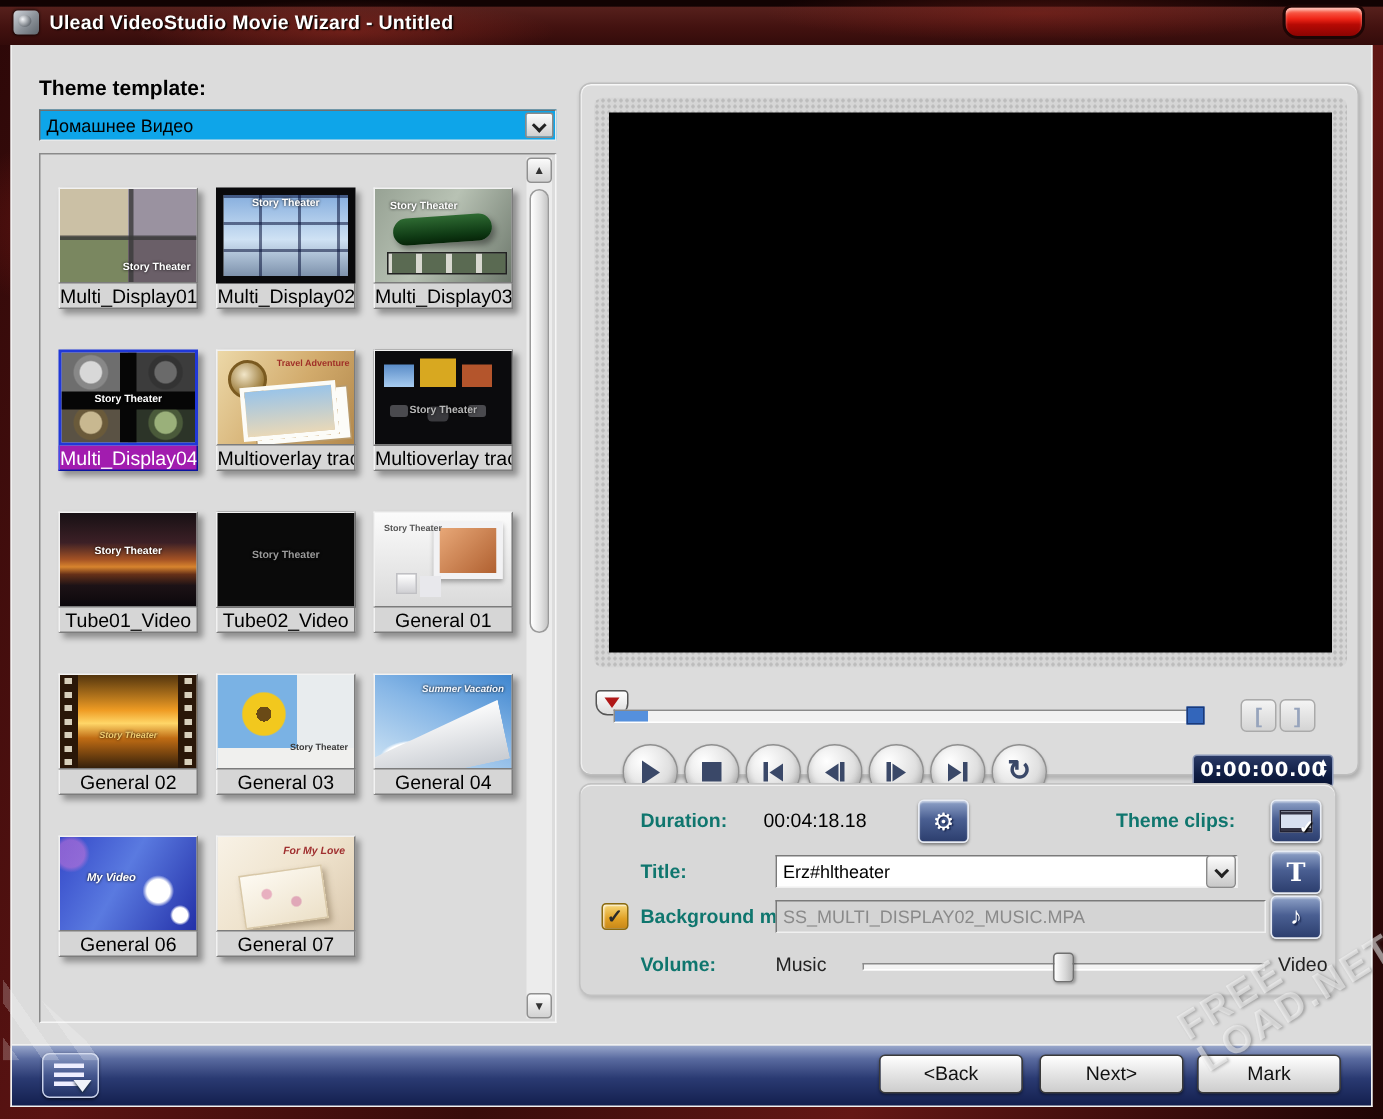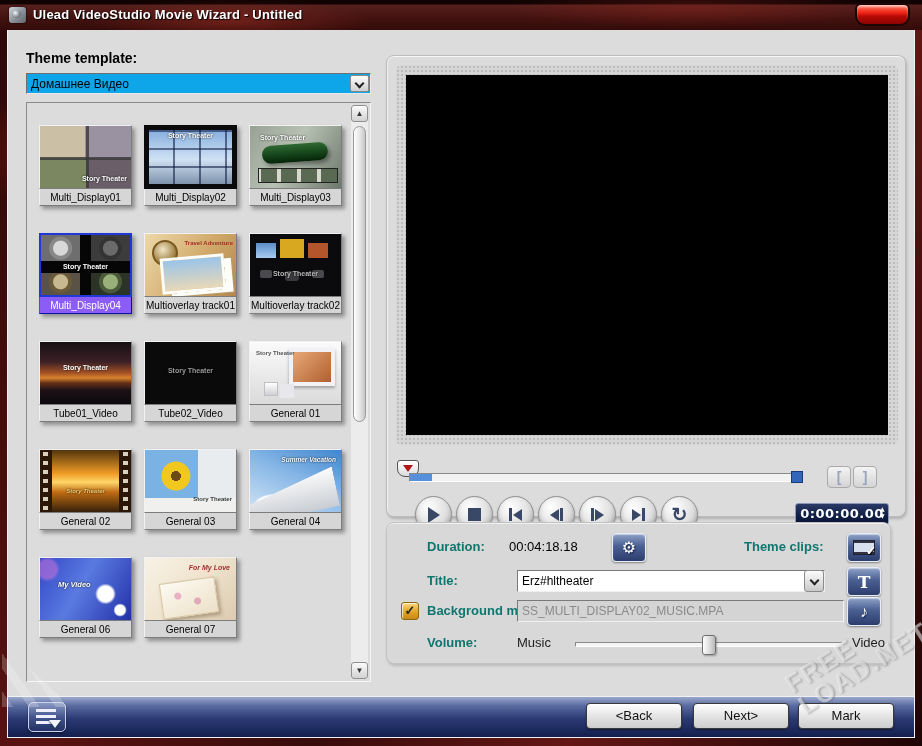--- a/index.html
+++ b/index.html
@@ -42,25 +42,25 @@
   .chev { position:absolute; left:5px; top:4px; width:7px; height:7px;
     border-right:2px solid #222; border-bottom:2px solid #222; transform:rotate(45deg); }
   
   .list-panel { position:absolute; left:18px; top:72px; width:345px; height:580px;
     background:#dcdcdc; border:1px solid; border-color:#8a8a8a #f6f6f6 #f6f6f6 #8a8a8a; }
   .grid { position:absolute; left:12px; top:22px; display:grid;
     grid-template-columns:repeat(3,93px); column-gap:12px; row-gap:27px; }
   .cell { width:93px; cursor:pointer; box-shadow:3px 3px 4px rgba(0,0,0,.35); background:#d6d6d6; }
   .timg { position:relative; width:93px; height:64px; overflow:hidden;
     border:1px solid; border-color:#f2f2f2 #7c7c7c #7c7c7c #f2f2f2; }
-  .tcap { width:93px; height:17px; text-align:center; font-size:10px; color:#000;
+  .tcap { width:93px; height:17px; text-align:center; font-size:13px; color:#000;
     line-height:17px; background:#d6d6d6; border:1px solid; border-color:#f2f2f2 #7c7c7c #7c7c7c #f2f2f2; border-top:none;
     white-space:nowrap; overflow:hidden; }
   .cell.selected .timg { border:2px solid #2038d8; }
-  .cell.selected .tcap { background:#8b5cf6; color:#fff; border-color:#4050e8 #0a14a0 #0a14a0 #4050e8; }
+  .cell.selected .tcap { background:#a21caf; color:#fff; border-color:#4050e8 #0a14a0 #0a14a0 #4050e8; }
   .ovl { position:absolute; font-size:7px; font-weight:bold; color:#fff; white-space:nowrap;
     text-shadow:0 0 2px #000; z-index:3; }
   
   .t-md01 { background:conic-gradient(at 50% 52%, #9a92a0 0 25%, #6a5f68 25% 50%, #7a8760 50% 75%, #cbc0a5 75% 100%); }
   .t-md01::before { content:""; position:absolute; left:0; top:50%; width:100%; height:3px; background:#3a3a3a; opacity:.8; }
   .t-md01::after { content:""; position:absolute; left:50%; top:0; width:3px; height:100%; background:#3a3a3a; opacity:.8; }
   .o-md01 { right:4px; bottom:6px; }
   .t-md02 { background:
       repeating-linear-gradient(90deg, transparent 0 24px, rgba(10,20,60,.55) 24px 26px),
       repeating-linear-gradient(0deg, transparent 0 16px, rgba(10,20,60,.55) 16px 18px),

